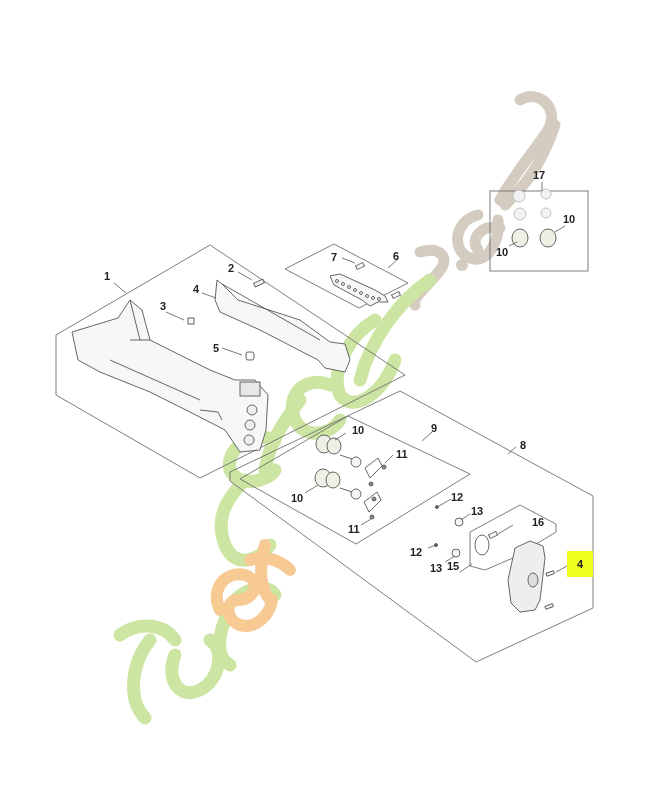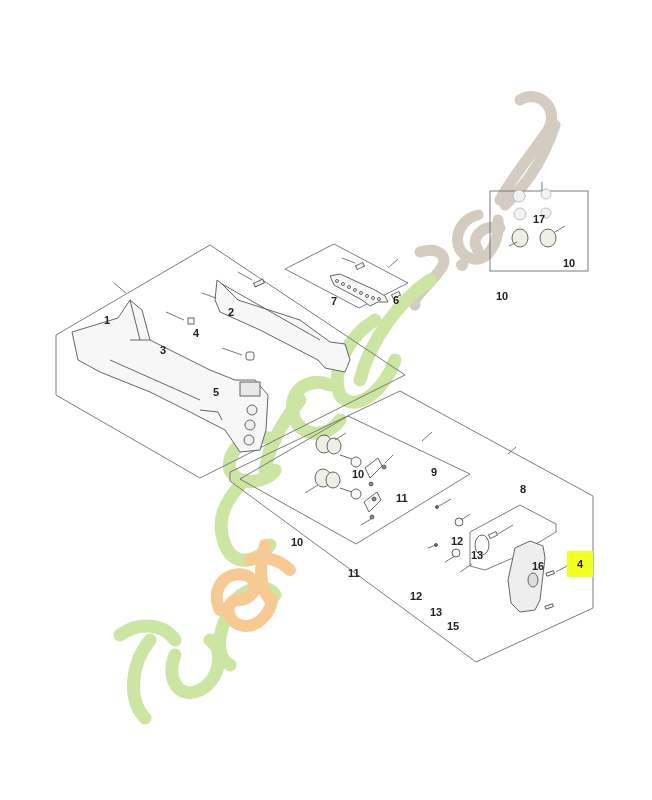--- a/index.html
+++ b/index.html
@@ -1,18 +1,18 @@
 <!DOCTYPE html>
 <html><head>
 <meta charset="utf-8">
 <style>
   html, body { margin:0; padding:0; background:#ffffff; }
   body { width:652px; height:800px; position:relative; overflow:hidden; font-family:"Liberation Sans", sans-serif; }
   #canvas { position:absolute; left:0; top:0; width:652px; height:800px; }
-  .lbl { position:absolute; font-family:"Liberation Sans", sans-serif; font-weight:bold; font-size:11px; color:#222; line-height:12px;margin-top:44px; }
+  .lbl { position:absolute; font-family:"Liberation Sans", sans-serif; font-weight:bold; font-size:11px; color:#222; line-height:12px; }
   .hl { position:absolute; left:567px; top:551px; width:26px; height:26px; background:#f0ff1e; }
   .hl span { position:absolute; left:0; right:0; top:7px; text-align:center; font-weight:bold; font-size:11px; color:#222; font-family:"Liberation Sans", sans-serif; }
 </style>
 </head>
 <body>
 
 <svg id="canvas" viewBox="0 0 652 800" xmlns="http://www.w3.org/2000/svg">
 
   <g fill="none" stroke-linecap="round" stroke-linejoin="round">
 
@@ -174,19 +174,19 @@
 <div class="lbl" style="left:352px;top:424px;">10</div>
 <div class="lbl" style="left:291px;top:492px;">10</div>
 <div class="lbl" style="left:563px;top:213px;">10</div>
 <div class="lbl" style="left:496px;top:246px;">10</div>
 <div class="lbl" style="left:396px;top:448px;">11</div>
 <div class="lbl" style="left:348px;top:523px;">11</div>
 <div class="lbl" style="left:451px;top:491px;">12</div>
 <div class="lbl" style="left:410px;top:546px;">12</div>
 <div class="lbl" style="left:471px;top:505px;">13</div>
 <div class="lbl" style="left:430px;top:562px;">13</div>
-<div class="lbl" style="left:447px;top:576px;text-align:right;">15</div>
+<div class="lbl" style="left:447px;top:560px;text-align:right;">15</div>
 <div class="lbl" style="left:532px;top:516px;">16</div>
 <div class="lbl" style="left:533px;top:169px;">17</div>
 
 <div class="hl">
   <span>4</span>
 </div>
 
 </body></html>

